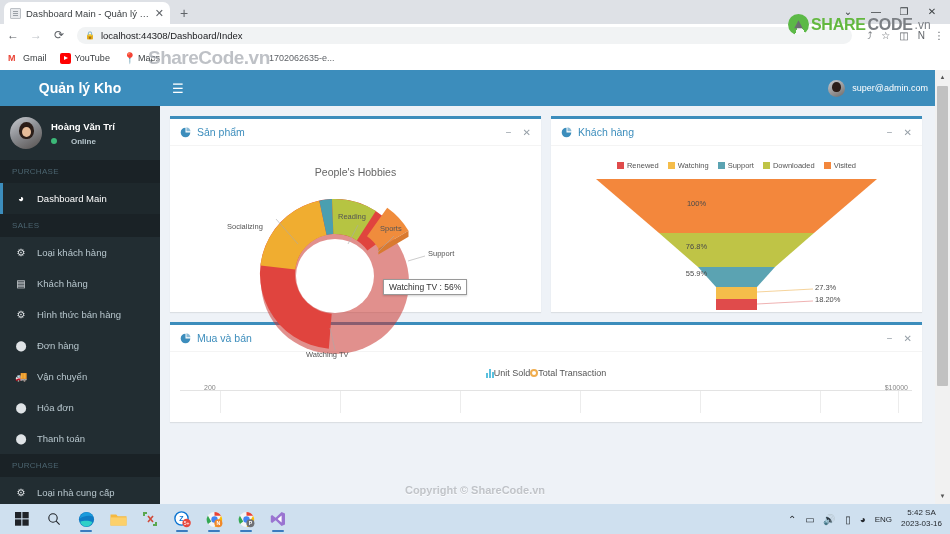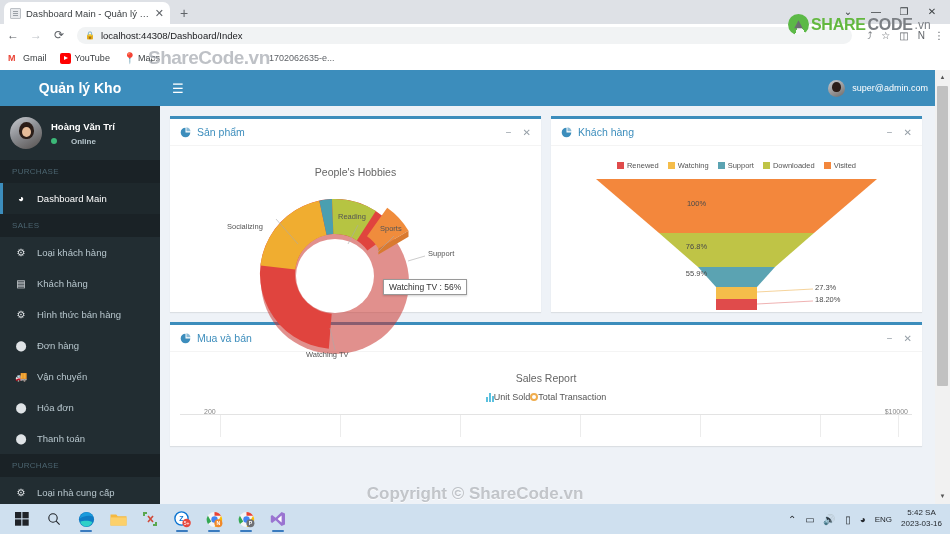--- a/index.html
+++ b/index.html
@@ -176,21 +176,21 @@
   .tb-item { width:32px; height:30px; display:flex; align-items:center; justify-content:center; position:relative; }
   .tb-item.running:after{ content:""; position:absolute; bottom:2px; left:10px; width:12px; height:2px; background:#3a7bbf; border-radius:1px; }
   .tb-right { margin-left:auto; display:flex; align-items:center; gap:9px; padding-right:8px; }
   .tray-ico { font-size:10px; color:#25292e; }
   .clock { font-size:8px; color:#25292e; text-align:center; line-height:1.35; }
 
   
   .wm { position:absolute; pointer-events:none; }
   .wm-center {
     left:0; top:484px; width:950px; text-align:center;
-    font-size:17px; font-weight:bold; color:rgba(120,125,132,.42);
+    font-size:11px; font-weight:bold; color:rgba(120,125,132,.42);
     text-shadow:0 1px 0 rgba(255,255,255,.7);
   }
   .wm-bm {
     left:148px; top:47px; font-size:19px; font-weight:bold; letter-spacing:-.5px;
     color:rgba(110,118,128,.45); text-shadow:0 1px 0 rgba(255,255,255,.75);
   }
   .wm-logo { left:788px; top:14px; display:flex; align-items:center; gap:2px; }
   .wm-leaf {
     width:21px; height:21px; border-radius:50%;
     background:conic-gradient(from 200deg,#5cb947 0deg 300deg, #f5f7f7 300deg 360deg);
@@ -448,21 +448,20 @@
               <path d="M9.4 0.2v5.9h5.9A6.9 6.9 0 0 0 9.4 0.2z" fill="#3c8dbc" opacity=".6"></path>
             </svg>
             <span>Mua và bán</span>
           </div>
           <div class="box-tools">
             <span>−</span>
             <span>✕</span>
           </div>
         </div>
         <div class="box-body">
-          <div class="chart-title">Sales Report</div>
           <div class="sales-legend">
             <span class="bars-ico">
               <i style="height:5px"></i>
                 <i style="height:9px"></i>
                 <i style="height:6px"></i>
             </span>
             <span>Unit Sold</span>
             <span class="circ-ico"></span>
             <span>Total Transaction</span>
           </div>

